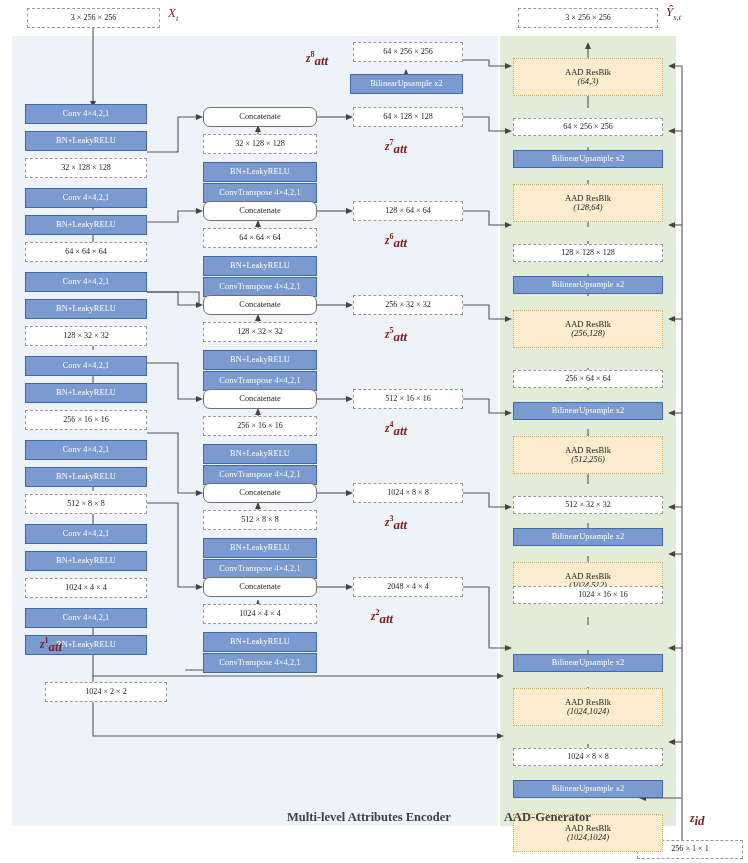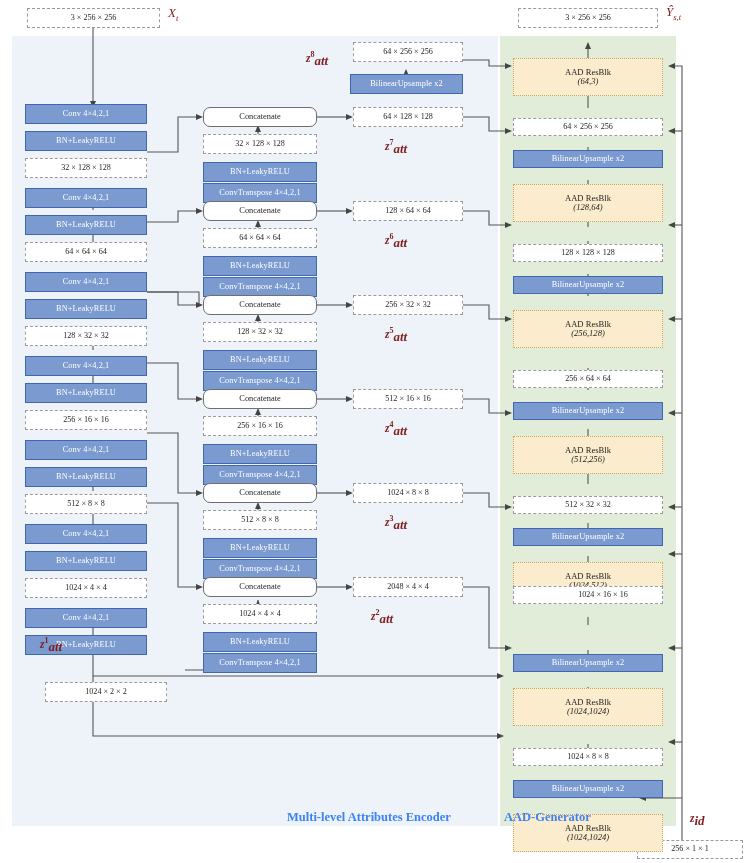--- a/index.html
+++ b/index.html
@@ -31,21 +31,21 @@
 
   
   .lbl{position:absolute;font-style:italic;color:#7f1d1d;white-space:nowrap;}
   .lbl-z{font-family:"Liberation Serif","DejaVu Serif",serif;font-weight:bold;
          font-size:11.5px;font-style:italic;}
   .lbl-z sub{font-style:italic;font-weight:bold;font-size:13px;}
   .lbl-z sup{font-style:normal;font-weight:bold;font-size:8px;}
   .lbl-x{font-size:13px;font-style:italic;}
   .lbl-x sub{font-size:8.5px;}
   .sect{position:absolute;font-weight:bold;font-size:12.5px;
-        font-style:normal;color:#3b82f6;white-space:nowrap;}
+        font-style:normal;color:#404040;white-space:nowrap;}
 
   
   svg.wires{position:absolute;left:0;top:0;width:748px;height:863px;
             pointer-events:none;}
   svg.wires path,svg.wires line{fill:none;stroke:#555;stroke-width:1.1px;}
   svg.wires .head{fill:#444;stroke:none;}
 </style>
 </head>
 <body>
 

